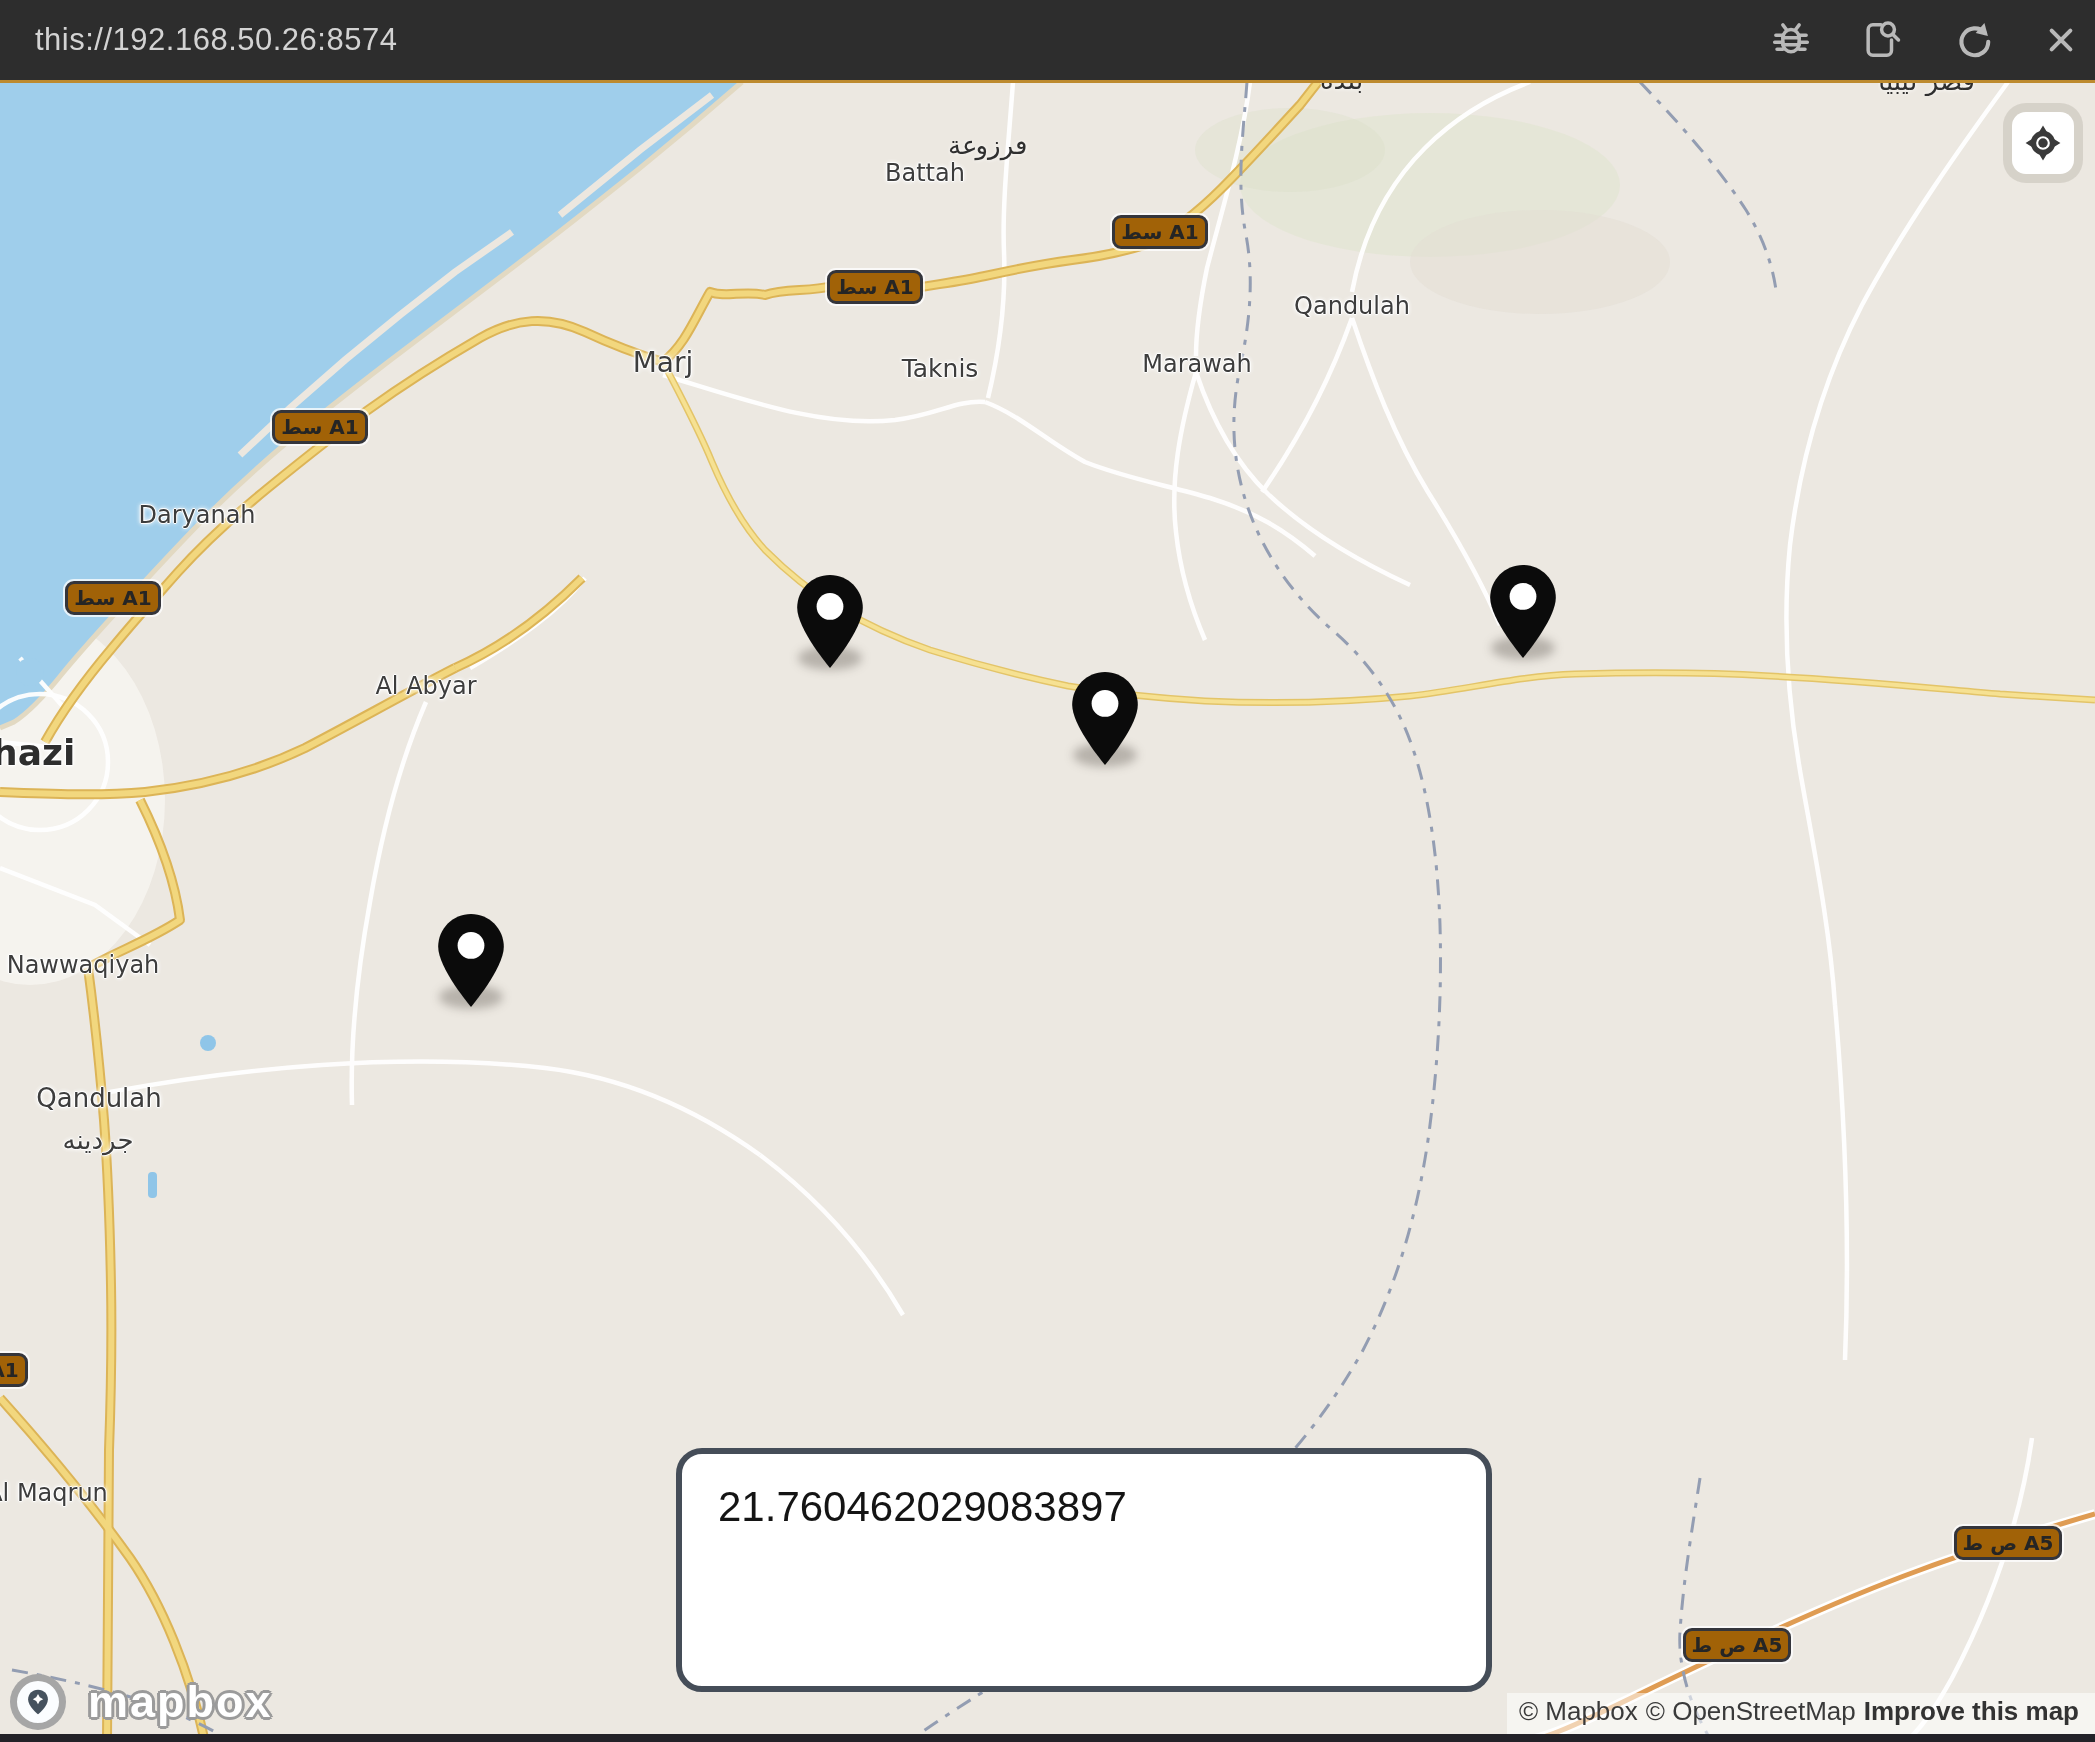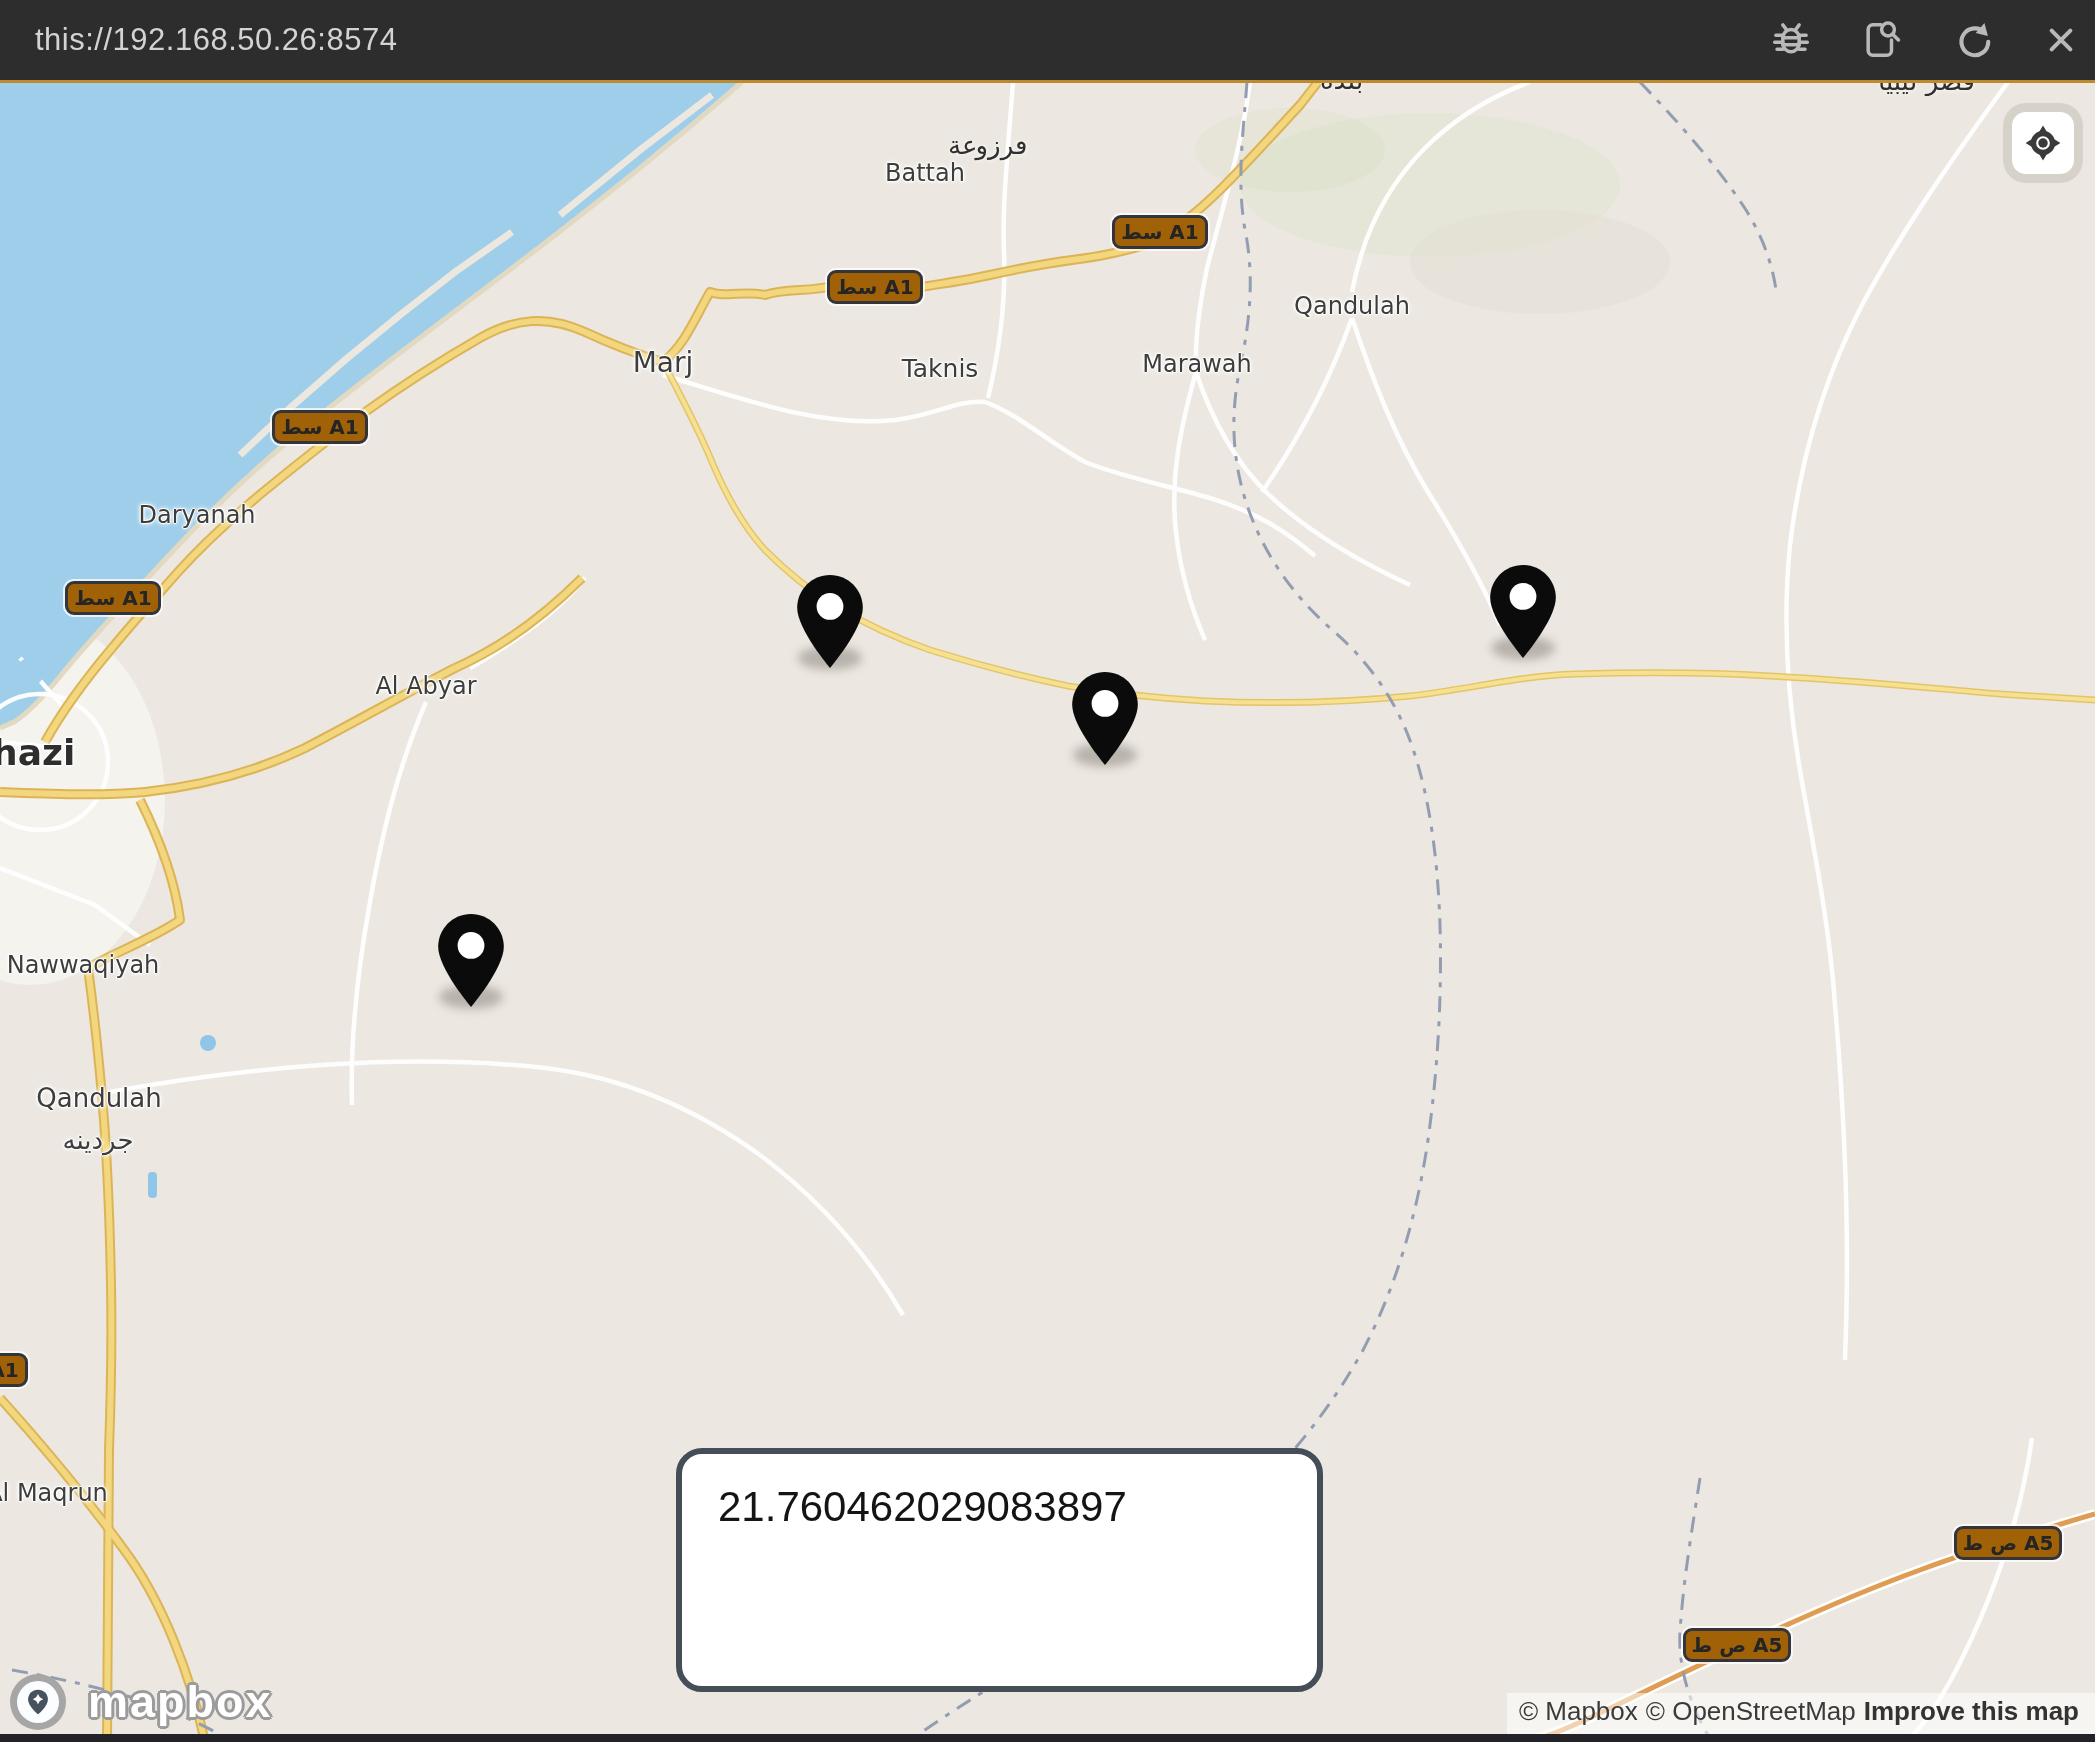--- a/index.html
+++ b/index.html
@@ -32,21 +32,21 @@
      box-shadow:0 0 0 2px rgba(255,255,255,.75);}
 
   .marker-shadow{position:absolute;width:64px;height:24px;background:rgba(45,40,32,.28);
      border-radius:50%;filter:blur(5px);z-index:6;}
   .map-marker{position:absolute;width:66px;height:93px;z-index:7;cursor:pointer;}
 
   #geolocate{position:absolute;left:2012px;top:112px;width:62px;height:62px;background:#fff;
      border:none;border-radius:14px;box-shadow:0 0 0 9px rgba(197,192,182,.55);cursor:pointer;
      display:flex;align-items:center;justify-content:center;z-index:10;padding:0;}
 
-  #coord-popup{position:absolute;left:676px;top:1448px;width:647px;height:244px;box-sizing:border-box;
+  #coord-popup{position:absolute;left:676px;top:1448px;width:816px;height:244px;box-sizing:border-box;
      background:#fff;border:6px solid #454d58;border-radius:26px;padding:24px 36px;z-index:12;
      font-size:42px;color:#141414;line-height:1.4;}
 
   #logo{position:absolute;left:10px;top:1674px;display:flex;align-items:center;gap:22px;z-index:11;cursor:pointer;}
   #logo-mark{width:56px;height:56px;border-radius:50%;background:#fbfdff;border:7px solid rgba(150,150,150,.85);
      box-sizing:border-box;display:flex;align-items:center;justify-content:center;}
   #logo-word{font:700 45px "Liberation Sans",sans-serif;letter-spacing:2px;color:#fff;
      text-shadow:-2px -2px 0 #9b9b9b,2px -2px 0 #9b9b9b,-2px 2px 0 #9b9b9b,2px 2px 0 #9b9b9b,
        0 -3px 0 #9b9b9b,0 3px 0 #9b9b9b,-3px 0 0 #9b9b9b,3px 0 0 #9b9b9b;}
 

